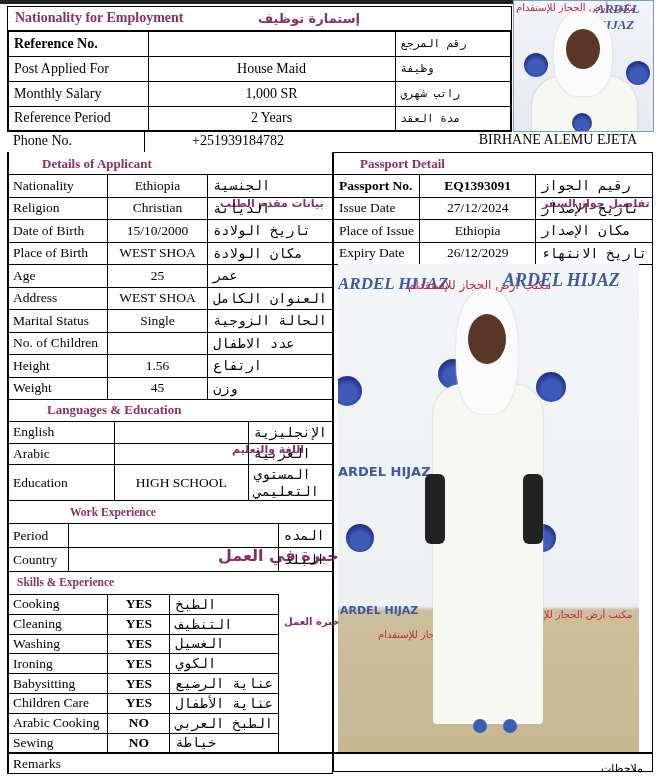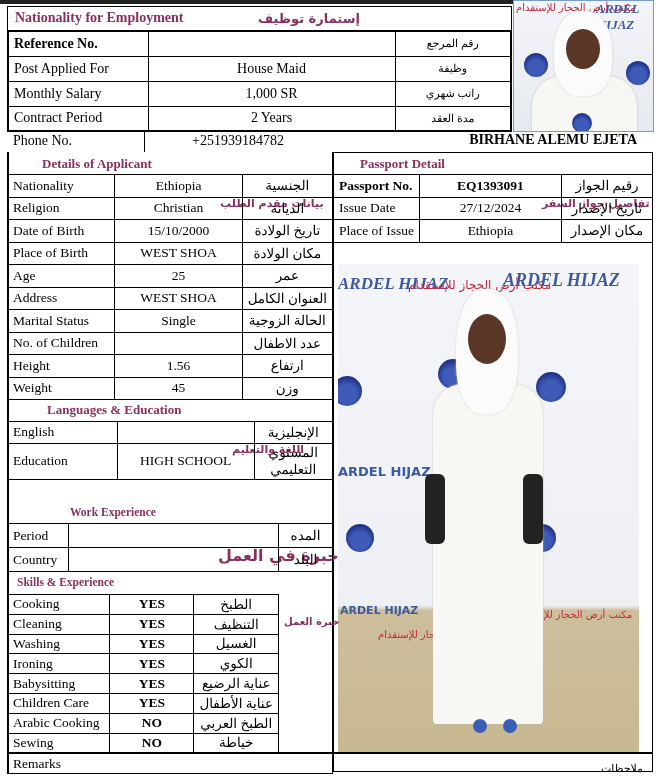--- a/index.html
+++ b/index.html
@@ -8,28 +8,28 @@
     font-family: "Liberation Serif", "DejaVu Serif", serif; color: #000;
   }
   .abs { position: absolute; }
   .topbar { left: 0; top: 0; width: 520px; height: 4px; background: #222; }
   .title-box { left: 7px; top: 6px; width: 505px; height: 24px; border: 1px solid #000; border-bottom: none; }
   .title-en { position: absolute; left: 7px; top: 3px; font-weight: bold; font-size: 14px; color: #8a2f5f; }
   .title-ar { position: absolute; left: 250px; top: 4px; font-weight: bold; font-size: 13px; color: #8a2f5f; font-family: "DejaVu Sans", sans-serif; direction: rtl; }
   table { border-collapse: collapse; }
   td { border: 1px solid #000; font-size: 14px; padding: 0 5px; height: 25px; white-space: nowrap; }
   td.c { text-align: center; }
-  td.ar { text-align: center; font-family: Liberation Serif, serif; font-size: 11px; direction: rtl; margin-top: 32px; }
+  td.ar { text-align: left; font-family: Liberation Mono, monospace; font-size: 11px; direction: rtl; margin-top: 32px; }
   .top-table { left: 7px; top: 30px; width: 505px; border: 2px solid #000; }
   .top-table td { height: 25px; }
   .phone-row { left: 7px; top: 132px; width: 330px; height: 20px; }
   .phone-label { position: absolute; left: 6px; top: 1px; font-size: 14px; }
   .phone-div { position: absolute; left: 137px; top: 0; width: 1px; height: 20px; background:#000; }
   .phone-val { position: absolute; left: 185px; top: 1px; font-size: 14px; }
-  .name { right: 22px; top: 132px; font-weight: bold; font-size: 14px; }
+  .name { right: 22px; top: 132px; font-weight: normal; font-size: 14px; }
   .photo { left: 513px; top: 0; width: 141px; height: 132px; border: 1px solid #7a9ac8; overflow: hidden; background: linear-gradient(#f2f4f8,#e6e9ef); }
   .photo2 { left: 338px; top: 264px; width: 301px; height: 488px; overflow: hidden; background: linear-gradient(#f4f5f8 0%, #eef0f4 70%, #cdbf9c 71%, #c7b892 100%); }
   .sec-head { font-weight: bold; font-size: 13px; color: #8a2f5f; }
   .sec-head-ar { font-weight: bold; font-size: 11px; color: #8a2f5f; font-family: "DejaVu Sans", sans-serif; direction: rtl; margin-top: 40px; }
   .left-frame { left: 7px; top: 152px; width: 326px; height: 622px; border-left: 2px solid #000; border-right: 1px solid #000; border-bottom: 1px solid #000; }
   .right-frame { left: 332px; top: 152px; width: 321px; height: 620px; border: 1px solid #000; border-left: 2px solid #000; }
   .appl-table { left: 7px; top: 174px; width: 326px; }
   .appl-table td { height: 22.5px; font-size: 13.5px; }
   .pass-table { left: 333px; top: 174px; width: 320px; }
   .pass-table td { height: 22.5px; font-size: 13.5px; }
@@ -70,21 +70,21 @@
     <td>Post Applied For</td>
     <td class="c">House Maid</td>
     <td class="ar">وظيفة</td>
   </tr>
   <tr>
     <td>Monthly Salary</td>
     <td class="c">1,000 SR</td>
     <td class="ar">راتب شهري</td>
   </tr>
   <tr>
-    <td>Contract Period</td>
+    <td>Reference Period</td>
     <td class="c">2 Years</td>
     <td class="ar">مدة العقد</td>
   </tr>
 </tbody>
   </table>
 
 <div class="abs phone-row">
   <span class="phone-label">Phone No.</span>
   <span class="phone-div"></span>
   <span class="phone-val">+251939184782</span>
@@ -175,20 +175,25 @@
       </tr>
   <tr>
         <td>Issue Date</td>
         <td class="c">27/12/2024</td>
         <td class="ar">تاريخ الإصدار</td>
       </tr>
   <tr>
         <td>Place of Issue</td>
         <td class="c">Ethiopia</td>
         <td class="ar">مكان الإصدار</td>
+      </tr>
+  <tr>
+        <td>Expiry Date</td>
+        <td class="c">26/12/2029</td>
+        <td class="ar">تاريخ الانتهاء</td>
       </tr>
 </tbody>
   </table>
 
 <div class="abs photo2">
   <span class="banner-txt" style="left:0;top:10px;font-size:17px">ARDEL HIJAZ</span>
   <span class="banner-ar" style="left:70px;top:14px">مكتب أرض الحجاز للإستقدام</span>
   <span class="banner-txt" style="left:165px;top:6px;font-size:18px">ARDEL HIJAZ</span>
   <div class="logo" style="left:-6px;top:112px;width:30px;height:30px"></div>
   <div class="logo" style="left:100px;top:95px;width:30px;height:30px"></div>
@@ -212,20 +217,25 @@
 <div class="abs sec-head-ar" style="left:232px;top:403px">اللغة والتعليم</div>
 
 <table class="abs lang-table">
   <tbody>
       <tr>
         <td style="width:109px">English</td>
         <td class="c" style="width:136px"></td>
         <td class="ar">الإنجليزية</td>
       </tr>
   <tr>
+        <td>Arabic</td>
+        <td class="c"></td>
+        <td class="ar">العربية</td>
+      </tr>
+  <tr>
         <td style="height:36px">Education</td>
         <td class="c">HIGH SCHOOL</td>
         <td class="ar" style="white-space:normal;width:78px">المستوي التعليمي</td>
       </tr>
 </tbody>
   </table>
 
 <div class="abs sec-head" style="left:70px;top:506px;font-size:11.5px">Work Experience</div>
 <div class="abs sec-head-ar" style="left:218px;top:506px;font-size:16px">خبرة في العمل</div>
 

